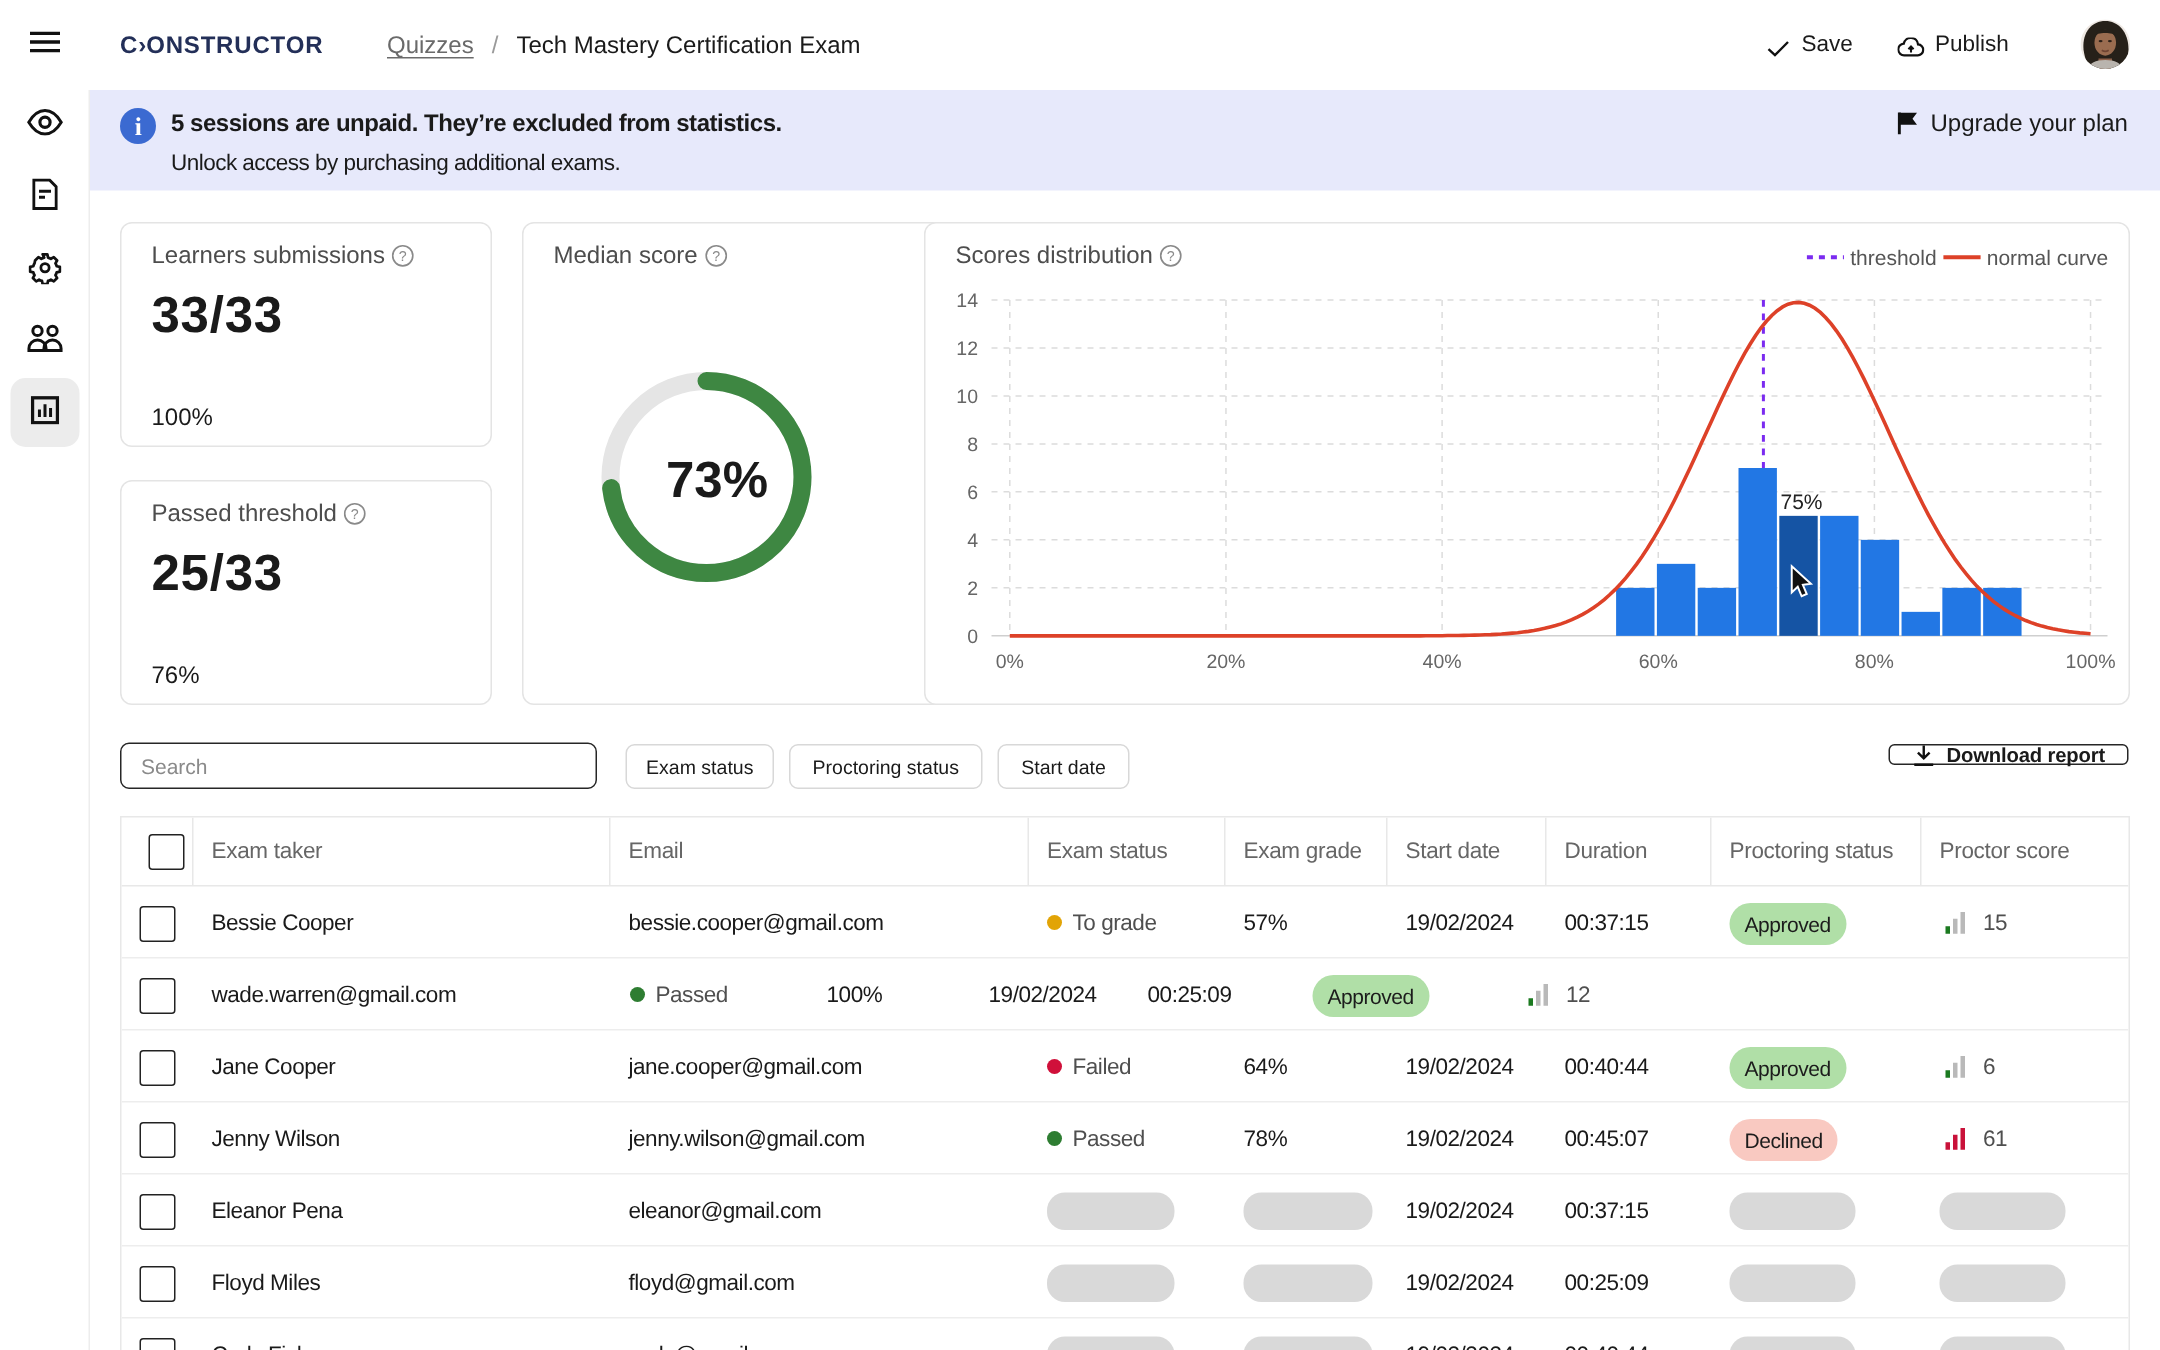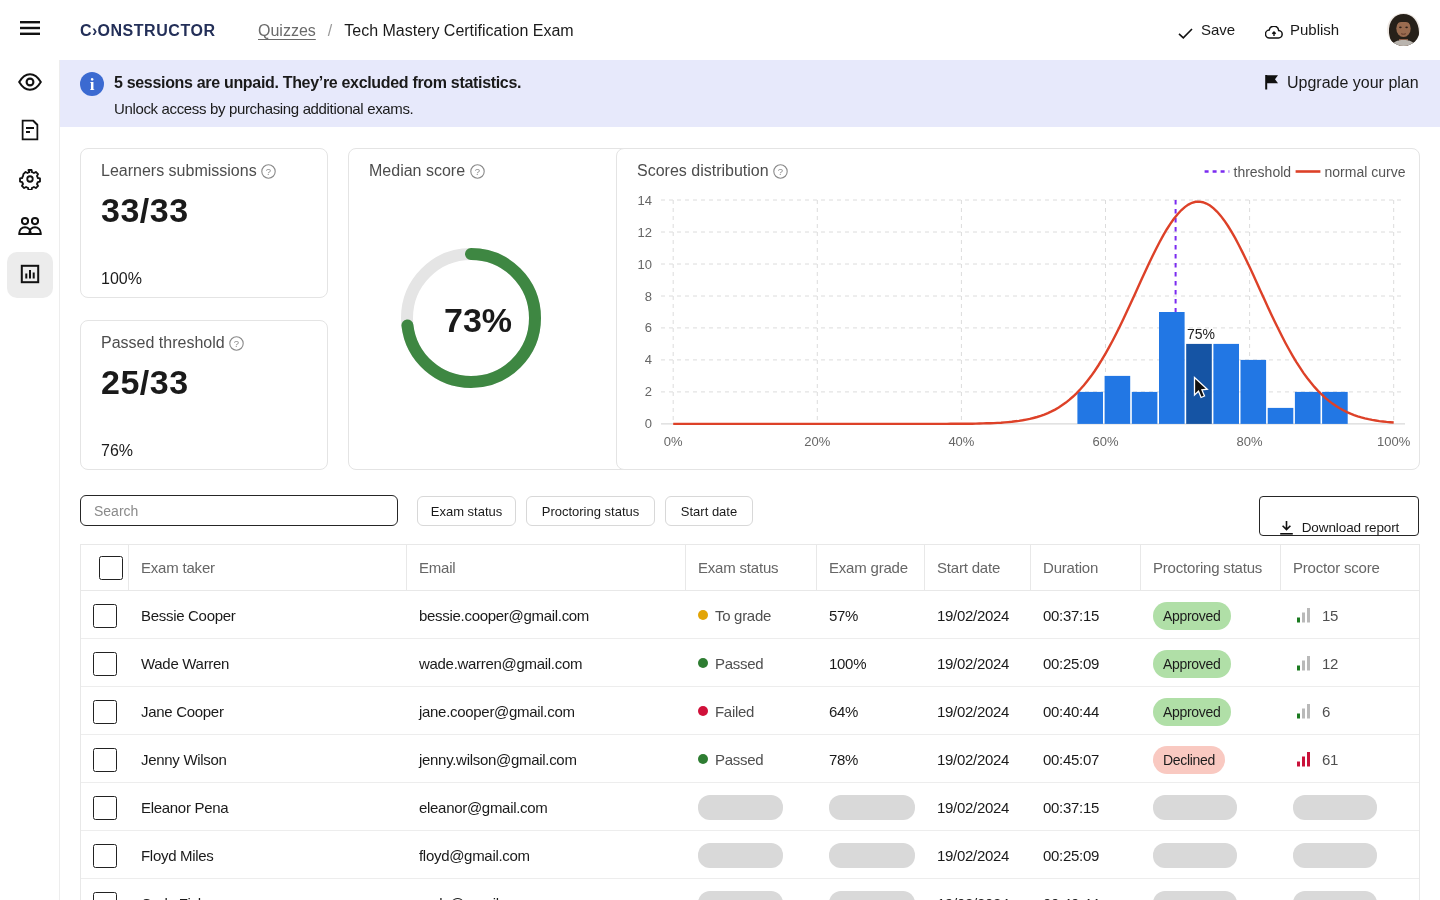--- a/index.html
+++ b/index.html
@@ -12,21 +12,21 @@
 #crumbs { position:absolute; left:258px; top:22px; font-size:16px; }
 #crumbs a { color:#6a6a6a; text-decoration:underline; text-underline-offset:3px; }
 #crumbs .sep { color:#9a9a9a; margin:0 12px; }
 #banner { position:absolute; left:60px; top:60px; width:1380px; height:67px; background:#e7e9fb; }
 #cards .card, .card { position:absolute; background:#fff; border:1px solid #e4e4e4; border-radius:8px; }
 .ctitle { position:absolute; left:20px; top:13px; font-size:16px; color:#4d4d4d; }
 .bignum { position:absolute; left:20px; top:42px; font-size:34px; font-weight:700; color:#1a1a1a; letter-spacing:0.5px; }
 .cpct { position:absolute; left:20px; font-size:16px; color:#1a1a1a; }
 .fbtn { position:absolute; height:30px; border:1px solid #d8d8d8; border-radius:6px; font-size:13px; color:#1a1a1a; display:flex; align-items:center; justify-content:center; background:#fff; }
 #search { position:absolute; left:80px; top:495px; width:318px; height:31px; border:1px solid #262626; border-radius:6px; font-size:14px; color:#8a8a8a; display:flex; align-items:center; padding-left:13px; background:#fff; }
-#dl { position:absolute; left:1259px; top:496px; width:160px; height:40px; border:1.2px solid #262626; border-radius:4px; display:flex; align-items:flex-end; justify-content:center; gap:8px; font-size:13.5px; font-weight:400; letter-spacing:-0.1px; background:#fff; }
+#dl { position:absolute; left:1259px; top:496px; width:160px; height:14px; border:1.2px solid #262626; border-radius:4px; display:flex; align-items:center; justify-content:center; gap:8px; font-size:13.5px; font-weight:700; letter-spacing:-0.1px; background:#fff; }
 #table { position:absolute; left:80px; top:544px; width:1340px; height:356px; border:1px solid #e8e8e8; border-bottom:none; overflow:hidden; }
 .thead { display:flex; height:46px; border-bottom:1px solid #e8e8e8; }
 .thead .c { border-right:1px solid #e8e8e8; font-size:15px; letter-spacing:-0.2px; color:#666; display:flex; align-items:center; padding-left:12px; }
 .thead .c:last-child { border-right:none; }
 .trow { display:flex; height:48px; border-bottom:1px solid #ededed; } .trow .cb { margin-top:2px; }
 .c { flex:none; display:flex; align-items:center; padding-left:12px; overflow:hidden; }
 .c0 { width:48px; justify-content:center; padding-left:0; }
 .c1 { width:278px; } .c2 { width:279px; } .c3 { width:131px; } .c4 { width:108px;text-align:right; }
 .c5 { width:106px; } .c6 { width:110px; } .c7 { width:140px; } .c8 { width:140px; } .c8 svg { margin-left:3px; }
 .trow .c { font-size:15px; letter-spacing:-0.3px; color:#1a1a1a; padding-top:1px; }
@@ -250,21 +250,20 @@
           <rect x="6" y="5.5" width="3" height="10" fill="#b9b9b9"></rect>
           <rect x="11" y="1" width="3" height="14.5" fill="#b9b9b9"></rect>
         </svg>
         <span class="score">15</span>
       </div>
 </div>
 <div class="trow">
 <div class="c c0">
         <span class="cb"></span>
       </div>
-<div class="c c1">Wade Warren</div>
 <div class="c c2">wade.warren@gmail.com</div>
 <div class="c c3">
         <span class="dot" style="background:#2e7d32"></span>
         <span class="stext">Passed</span>
       </div>
 <div class="c c4">
         <span class="grade">100%</span>
       </div>
 <div class="c c5">19/02/2024</div>
 <div class="c c6">00:25:09</div>

